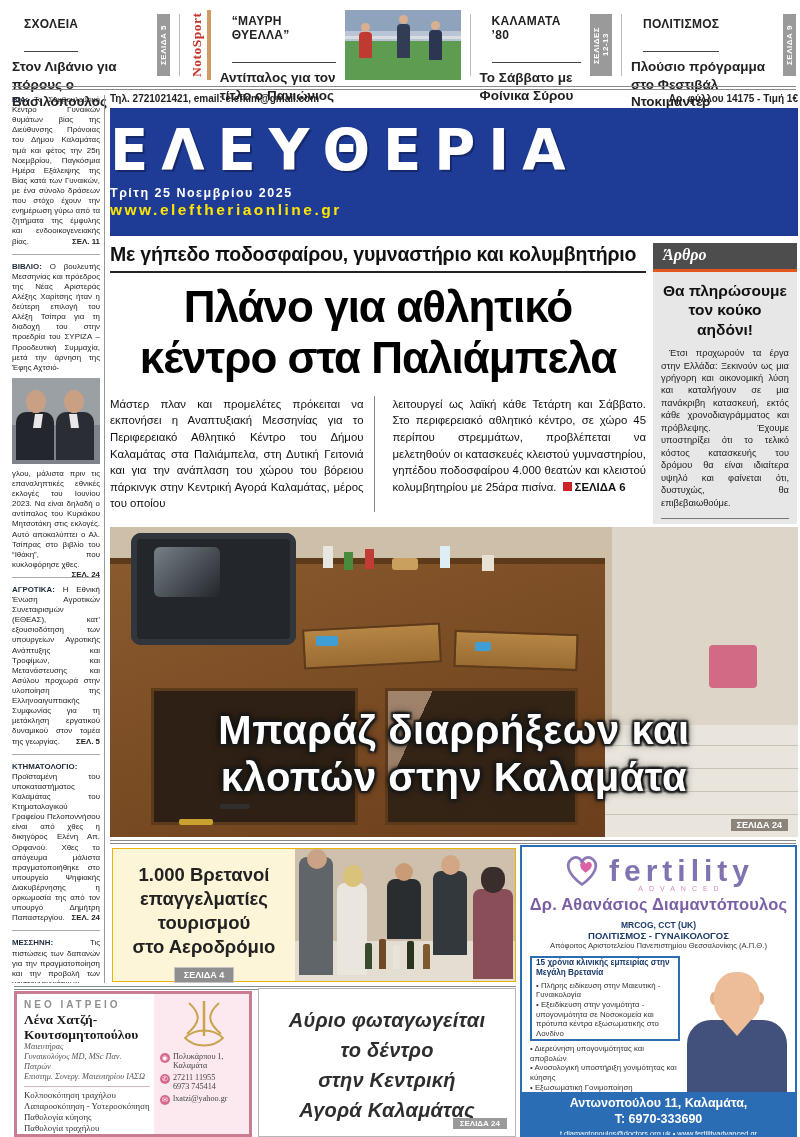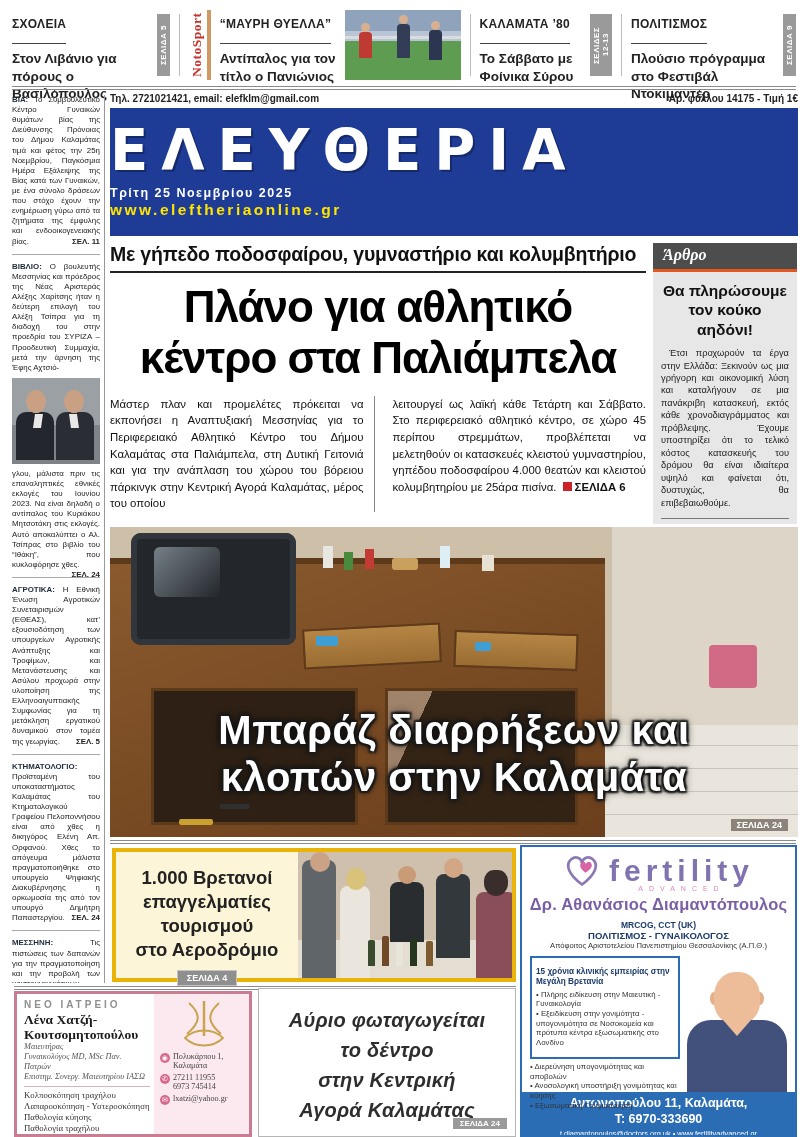--- a/index.html
+++ b/index.html
@@ -3,21 +3,21 @@
 <meta charset="utf-8">
 <style>
   * { margin:0; padding:0; box-sizing:border-box; }
   html,body { background:#fff; }
   body { font-family:"Liberation Sans", sans-serif; color:#1a1a1a; }
   .page { position:relative; width:800px; height:1137px; background:#fff; overflow:hidden; margin:0 auto; }
 
   
   .strip { position:absolute; left:12px; top:6px; right:4px; height:78px; display:flex; align-items:flex-start; gap:9px; }
   .teaser { padding-top:8px; }
-  .teaser-tag { font-size:12px; font-weight:bold; color:#222; border-bottom:1.5px solid #444; display:inline-block; padding-bottom:12px; margin-bottom:6px; letter-spacing:.3px; }
+  .teaser-tag { font-size:12px; font-weight:bold; color:#222; border-bottom:1.5px solid #444; display:inline-block; padding-bottom:20px; margin-bottom:6px; letter-spacing:.3px;margin-left:12px; }
   .teaser-text { font-size:13.5px; font-weight:bold; color:#222; line-height:1.3; }
   .t1 { width:150px; } .t2 { width:128px; } .t3 { width:112px; } .t4 { width:158px; }
   .vlabel { writing-mode:vertical-rl; transform:rotate(180deg); font-size:8px; font-weight:bold; align-self:center; }
   .vgray { background:#9a9a9a; color:#fff; padding:8px 2px; letter-spacing:.5px; height:62px; text-align:center; }
   .vbrand { color:#c5342c; font-size:13.5px; letter-spacing:.5px; border-left:4px solid #cf9a62; padding-left:2px; height:70px; text-align:center; align-self:center; font-family:"Liberation Serif", serif; }
   .strip-sep { width:1px; background:#bbb; height:62px; align-self:center; }
   .strip-photo { width:116px; height:70px; position:relative; overflow:hidden; align-self:center; background:linear-gradient(#8fa3bd 0 30%, #b9c4d4 30% 44%, #5e9c52 44% 100%); flex:none; }
   .fb-line { position:absolute; left:0; right:0; top:26px; height:3px; background:#d9dde2; }
   .player { position:absolute; width:13px; height:26px; border-radius:4px 4px 0 0; }
   .p-red { background:#c03a34; left:14px; top:22px; }
@@ -89,21 +89,21 @@
   .bp-blue { position:absolute; background:#3f9fd4; border-radius:2px; }
   .bp-cupboard { position:absolute; left:6%; top:52%; width:30%; height:44%; background:#2e2014; border:3px solid #5d3a1a; }
   .bp-glass { position:absolute; left:40%; top:52%; width:28%; height:44%; background:linear-gradient(115deg, rgba(230,235,240,.35) 0 18%, rgba(40,30,20,.85) 18% 100%); border:3px solid #5d3a1a; }
   .bp-bag { position:absolute; right:6%; top:38%; width:7%; height:14%; background:#d06a85; border-radius:4px; }
   .bp-floor-item { position:absolute; border-radius:2px; }
   .bp-title { position:absolute; left:0; right:0; bottom:36px; text-align:center; color:#fff; font-size:40px; font-weight:bold; line-height:1.18; letter-spacing:.5px;
      text-shadow:0 0 8px rgba(0,0,0,.9), 2px 2px 2px #222, -2px -2px 2px #222, 2px -2px 2px #222, -2px 2px 2px #222; }
   .bp-ref { position:absolute; right:10px; bottom:6px; color:#fff; font-size:9px; font-weight:bold; background:rgba(90,80,70,.65); padding:1px 6px; }
 
   
-  .airport { position:absolute; left:112px; top:848px; width:404px; height:134px; border:4px solid #eab308; display:flex; }
+  .airport { position:absolute; left:112px; top:848px; width:404px; height:134px; border:1px solid #eab308; display:flex; }
   .ap-box { width:182px; background:#fdf5d7; text-align:center; padding-top:14px; position:relative; }
   .ap-line { font-size:18.5px; font-weight:bold; color:#222; line-height:1.3; }
   .ap-badge { display:inline-block; margin-top:8px; background:#8f8f8f; border:1px solid #c4c4c4; color:#fff; font-weight:bold; font-size:9px; padding:2px 9px; }
   .ap-photo { flex:1; position:relative; overflow:hidden; background:linear-gradient(#cfc0ad 0 70%, #e4ded2 70% 100%); }
   .fig { position:absolute; border-radius:8px 8px 0 0; }
   .fig-head { position:absolute; border-radius:50%; background:#dbb28e; }
   .bottle { position:absolute; bottom:12px; width:7px; border-radius:2px 2px 0 0; }
 
   
   .clinic { position:absolute; left:14px; top:991px; width:238px; height:146px; border:3px solid #c87d93; display:flex; background:#fff; overflow:hidden; }
@@ -127,21 +127,21 @@
   
   .fertility { position:absolute; left:520px; top:845px; width:277px; height:292px; border:2px solid #2a6db5; background:#fff; overflow:hidden; }
   .ft-logo-row { display:flex; align-items:center; justify-content:center; gap:8px; padding-top:6px; }
   .ft-brand { color:#8073b0; font-size:30px; letter-spacing:5px; font-weight:bold; }
   .ft-sub { color:#d98ab8; font-size:7px; letter-spacing:6px; text-align:center; margin:-4px 0 3px 46px; }
   .ft-doctor { text-align:center; color:#7b5fa5; font-weight:bold; font-size:16.5px; letter-spacing:.2px; }
   .ft-cred1 { text-align:center; font-size:8.5px; font-weight:bold; color:#1a3a6b; margin-top:6px; }
   .ft-cred2 { text-align:center; font-size:9.5px; font-weight:bold; color:#1a3a6b; }
   .ft-cred3 { text-align:center; font-size:7.6px; color:#333; margin-bottom:4px; }
   .ft-content { position:relative; height:138px; padding:2px 6px 0 8px; }
-  .ft-box { width:58%; border:2px solid #2a6db5; padding:9px 4px; }
+  .ft-box { width:58%; border:2px solid #2a6db5; padding:0 4px; }
   .ft-box-title { font-size:8.2px; font-weight:bold; color:#1a3a6b; line-height:1.25; margin-bottom:2px; }
   .ft-b { font-size:7.8px; color:#333; line-height:1.25; }
   .ft-outer { width:58%; margin-top:3px; }
   .ft-person { position:absolute; right:6px; bottom:0; width:104px; height:128px; overflow:hidden; }
   .ft-head { position:absolute; left:29px; top:8px; width:46px; height:52px; border-radius:46% 46% 42% 42%; background:#ecbd98; }
   .ft-ear { position:absolute; top:28px; width:8px; height:13px; border-radius:50%; background:#e3af88; }
   .ft-body { position:absolute; left:2px; top:56px; width:100px; height:72px; border-radius:24px 24px 0 0; background:#42507c; }
   .ft-vneck { position:absolute; left:38px; top:56px; width:0; height:0; border-left:14px solid transparent; border-right:14px solid transparent; border-top:16px solid #ecbd98; }
   .ft-bar { background:#2a6db5; text-align:center; padding:4px 2px 5px; }
   .ft-addr { color:#fff; font-weight:bold; font-size:12.5px; line-height:1.25; }

